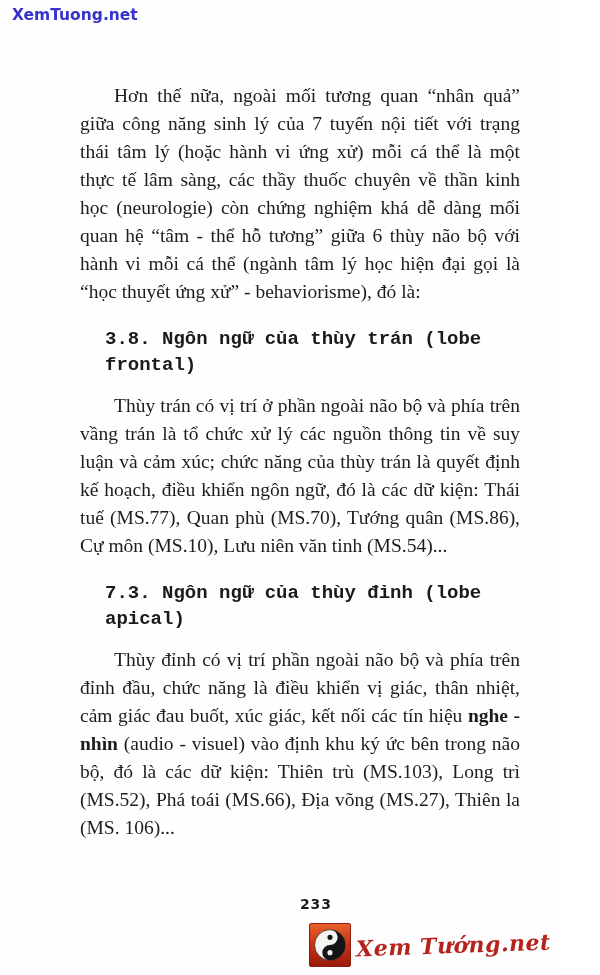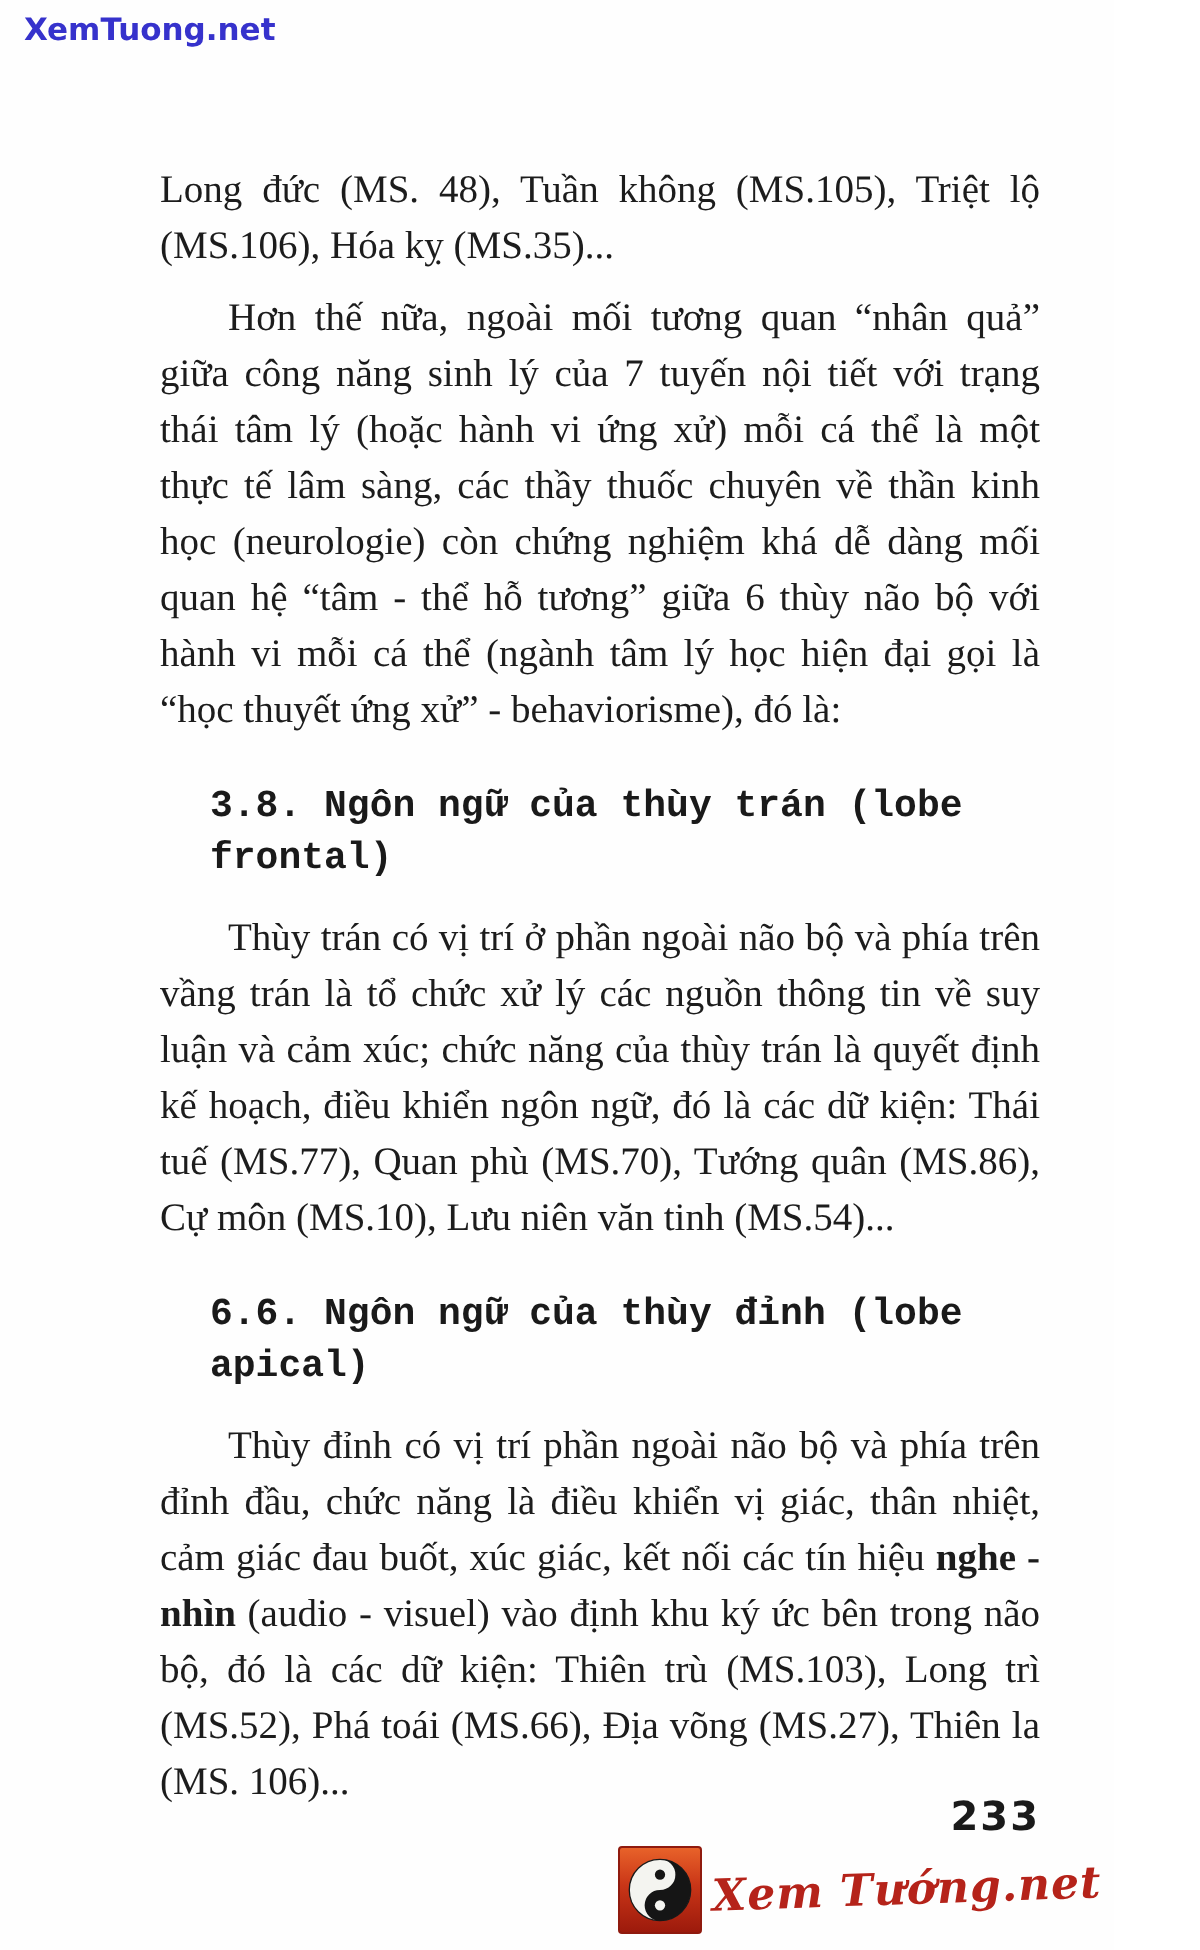--- a/index.html
+++ b/index.html
@@ -49,27 +49,27 @@
     color: #1a1a1a;
     margin: 20px 0 14px 25px;
     text-align: left;
     line-height: 26px;
   }
   .content b {
     font-weight: bold;
   }
   .page-number {
     position: absolute;
-    left: 80px;
+    left: 96px;
     width: 440px;
     top: 896px;
-    text-align: right;
+    text-align: center;
     font-family: "DejaVu Sans", sans-serif;
     font-weight: bold;
-    font-size: 20px;
+    font-size: 14px;
     letter-spacing: 1px;
     color: #1a1a1a;
   }
   .footer-logo {
     position: absolute;
     right: 6px;
     bottom: 8px;
     display: flex;
     align-items: center;
     gap: 5px;
@@ -103,29 +103,28 @@
 </style>
 </head>
 <body>
 
 <div class="page">
 
   <a class="watermark-top">XemTuong.net</a>
 
   <div class="content">
 
-    <p>Long đức (MS. 48), Tuần không (MS.105), Triệt lộ (MS.106), Hóa kỵ (MS.35)...</p>
 
     <p class="indent">Hơn thế nữa, ngoài mối tương quan “nhân quả” giữa công năng sinh lý của 7 tuyến nội tiết với trạng thái tâm lý (hoặc hành vi ứng xử) mỗi cá thể là một thực tế lâm sàng, các thầy thuốc chuyên về thần kinh học (neurologie) còn chứng nghiệm khá dễ dàng mối quan hệ “tâm - thể hỗ tương” giữa 6 thùy não bộ với hành vi mỗi cá thể (ngành tâm lý học hiện đại gọi là “học thuyết ứng xử” - behaviorisme), đó là:</p>
 
     <h2>3.8. Ngôn ngữ của thùy trán (lobe frontal)</h2>
 
     <p class="indent">Thùy trán có vị trí ở phần ngoài não bộ và phía trên vầng trán là tổ chức xử lý các nguồn thông tin về suy luận và cảm xúc; chức năng của thùy trán là quyết định kế hoạch, điều khiển ngôn ngữ, đó là các dữ kiện: Thái tuế (MS.77), Quan phù (MS.70), Tướng quân (MS.86), Cự môn (MS.10), Lưu niên văn tinh (MS.54)...</p>
 
-    <h2>6.6. Ngôn ngữ của thùy đỉnh (lobe apical)</h2>
+    <h2>7.3. Ngôn ngữ của thùy đỉnh (lobe apical)</h2>
 
     <p class="indent"><span>Thùy đỉnh có vị trí phần ngoài não bộ và phía trên đỉnh đầu, chức năng là điều khiển vị giác, thân nhiệt, cảm giác đau buốt, xúc giác, kết nối các tín hiệu </span><b>nghe - nhìn</b><span> (audio - visuel) vào định khu ký ức bên trong não bộ, đó là các dữ kiện: Thiên trù (MS.103), Long trì (MS.52), Phá toái (MS.66), Địa võng (MS.27), Thiên la (MS. 106)...</span></p>
 
   </div>
 
   <div class="page-number">233</div>
 
   <a class="footer-logo">
     <span class="logo-square">
       <svg viewBox="0 0 100 100" aria-hidden="true">

